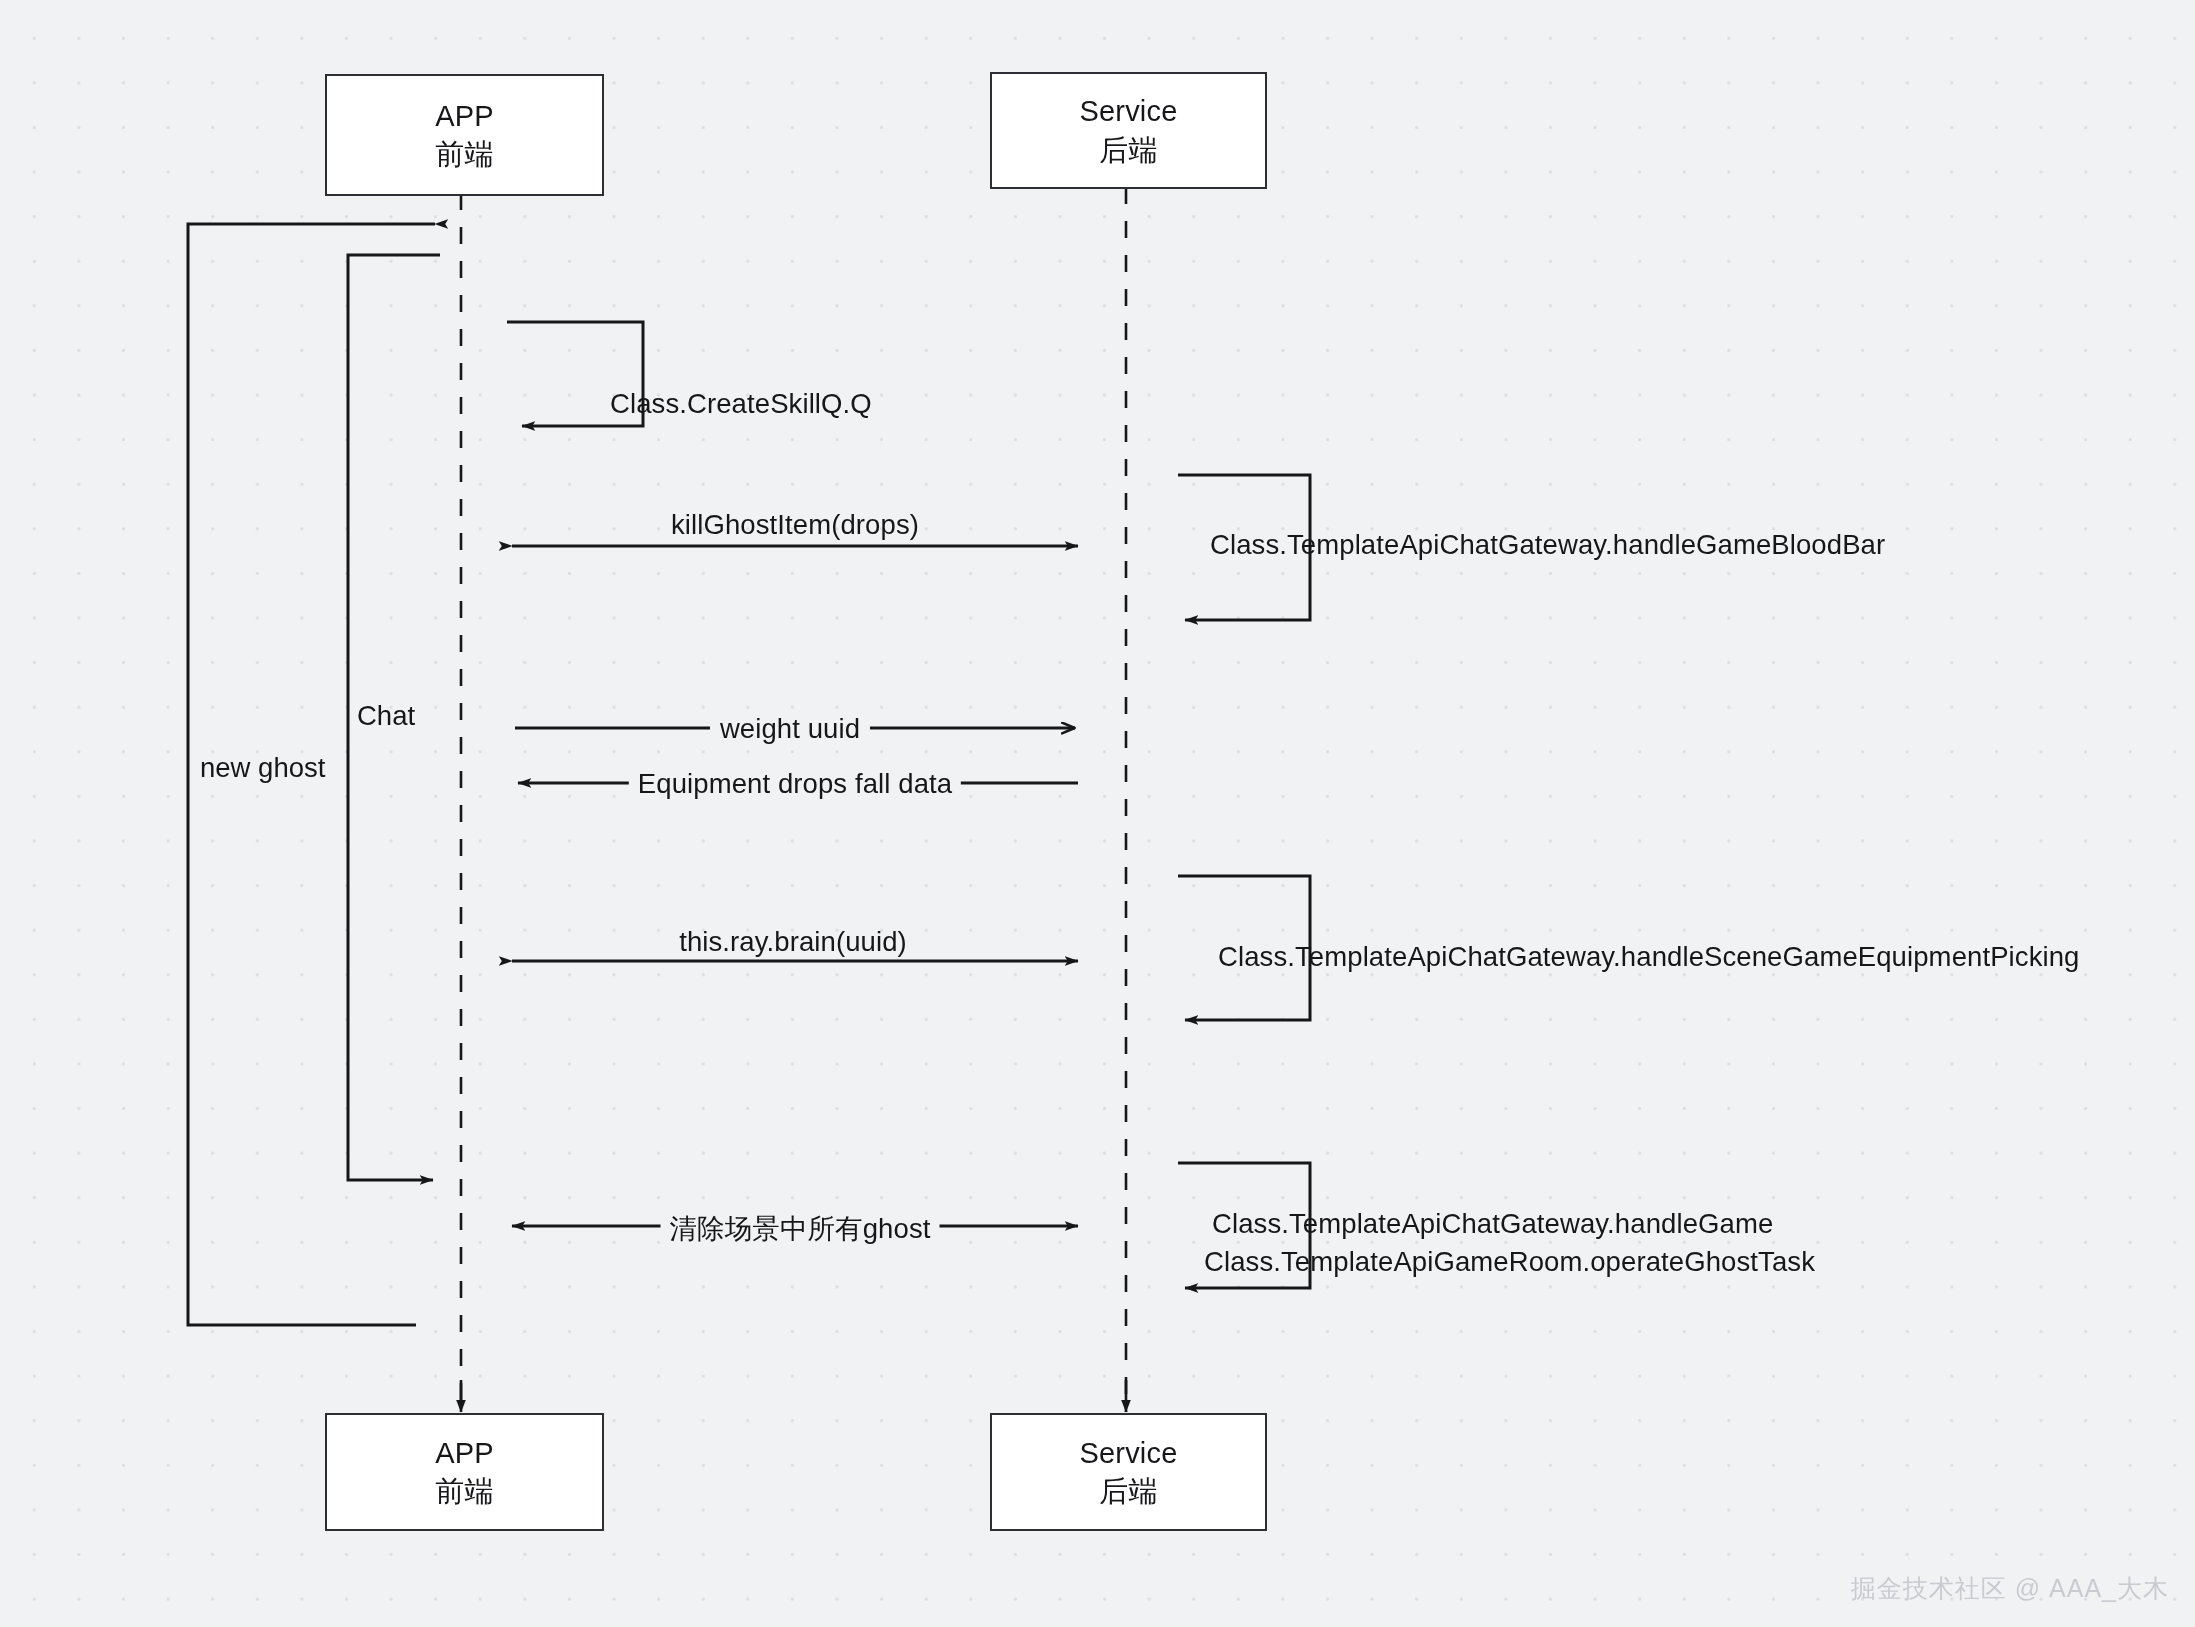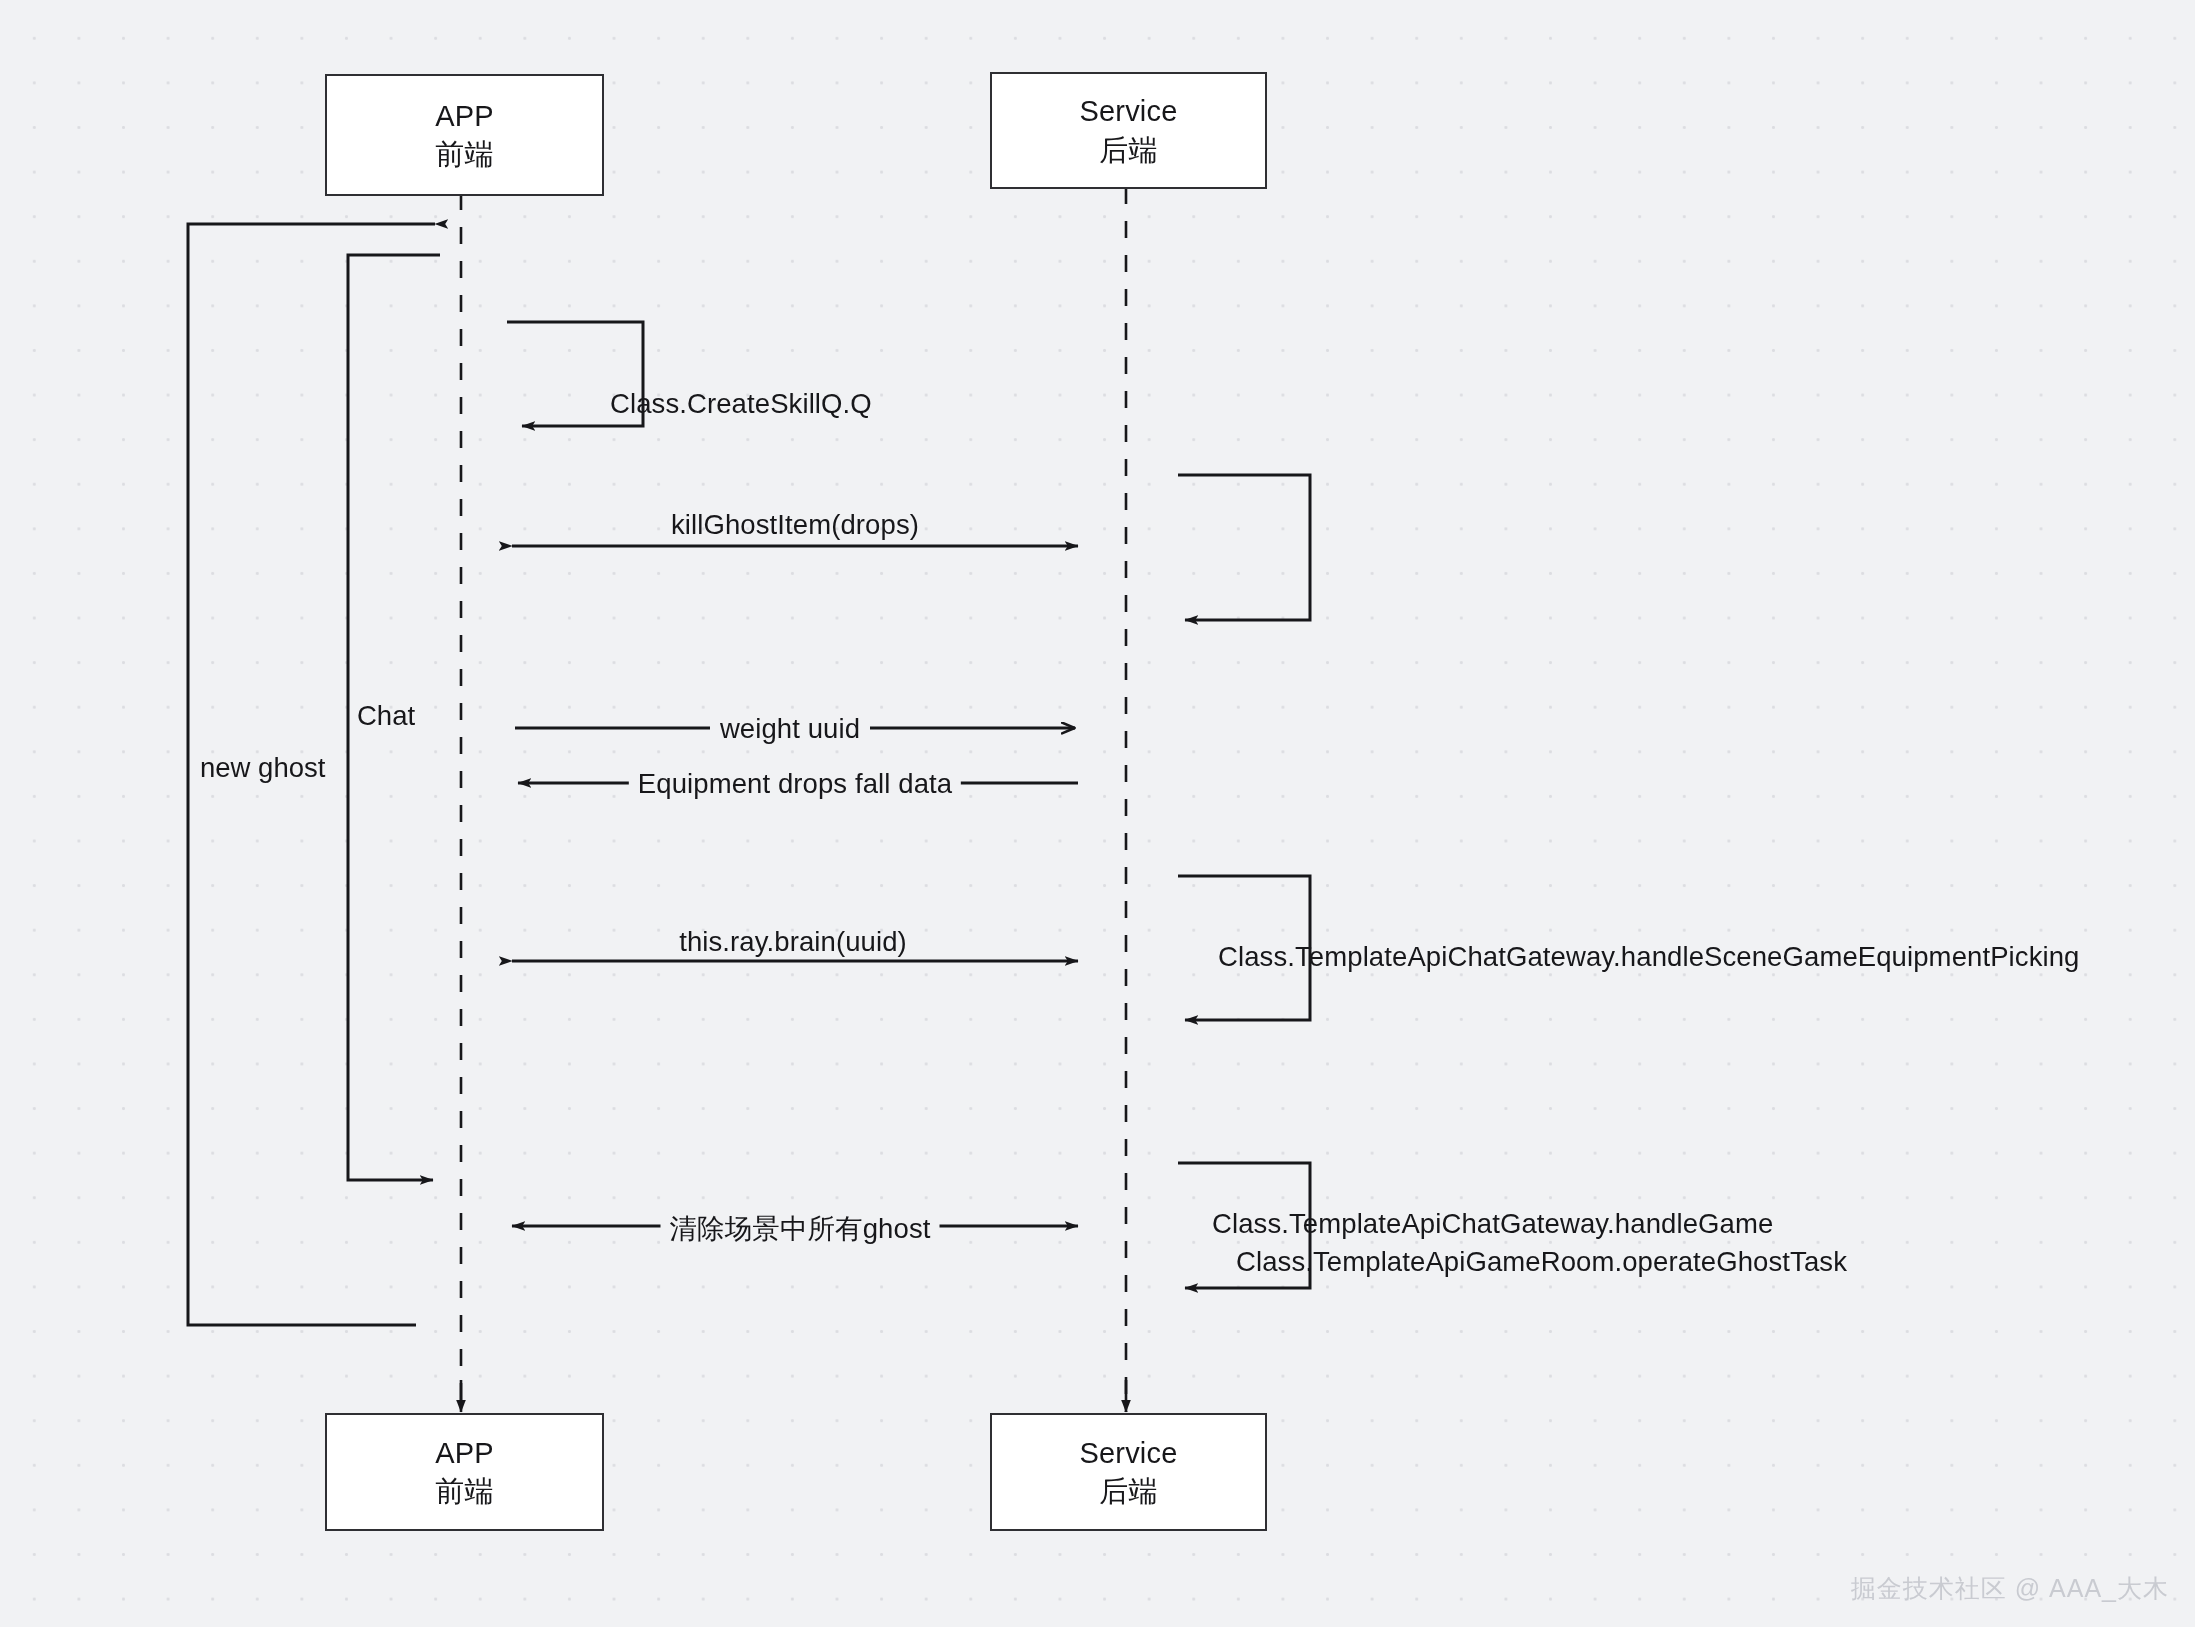--- a/index.html
+++ b/index.html
@@ -158,28 +158,29 @@
     <div class="actor-line-2">后端</div>
   </div>
 
   <div class="side-label" style="left:200px; top:752px;">new ghost</div>
   <div class="side-label" style="left:357px; top:700px;">Chat</div>
 
   <div class="msg-label" style="left:566px; top:388px;margin-left:44px;">Class.CreateSkillQ.Q</div>
 
   <div class="msg-label centered" style="left:795px; top:509px;">killGhostItem(drops)</div>
 
+  <div class="note-label" style="left:1210px; top:529px;">Class.TemplateApiChatGateway.handleGameBloodBar</div>
 
   <div class="msg-label centered boxed" style="left:790px; top:713px;">weight uuid</div>
   <div class="msg-label centered boxed" style="left:795px; top:768px;">Equipment drops fall data</div>
 
   <div class="msg-label centered" style="left:793px; top:926px;">this.ray.brain(uuid)</div>
 
   <div class="note-label" style="left:1218px; top:941px;">Class.TemplateApiChatGateway.handleSceneGameEquipmentPicking</div>
 
   <div class="msg-label centered boxed" style="left:800px; top:1211px;">清除场景中所有ghost</div>
 
   <div class="note-label" style="left:1212px; top:1208px;">Class.TemplateApiChatGateway.handleGame</div>
-  <div class="note-label" style="left:1236px; top:1246px;">Class.TemplateApiGameRoom.operateGhostTask</div>
+  <div class="note-label" style="left:1204px; top:1246px;">Class.TemplateApiGameRoom.operateGhostTask</div>
 
   <div class="watermark">掘金技术社区 @ AAA_大木</div>
 
 </div>
 
 </body></html>

